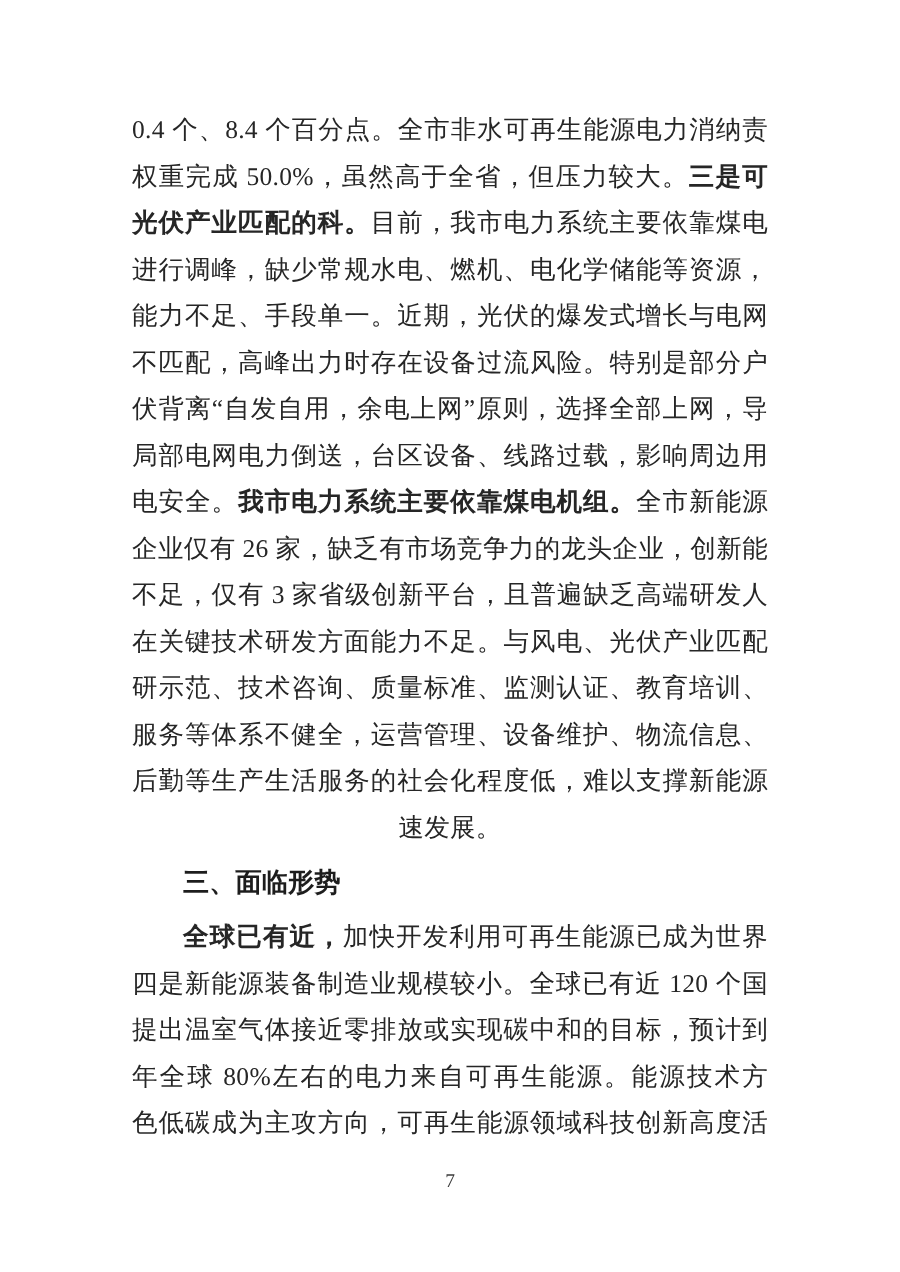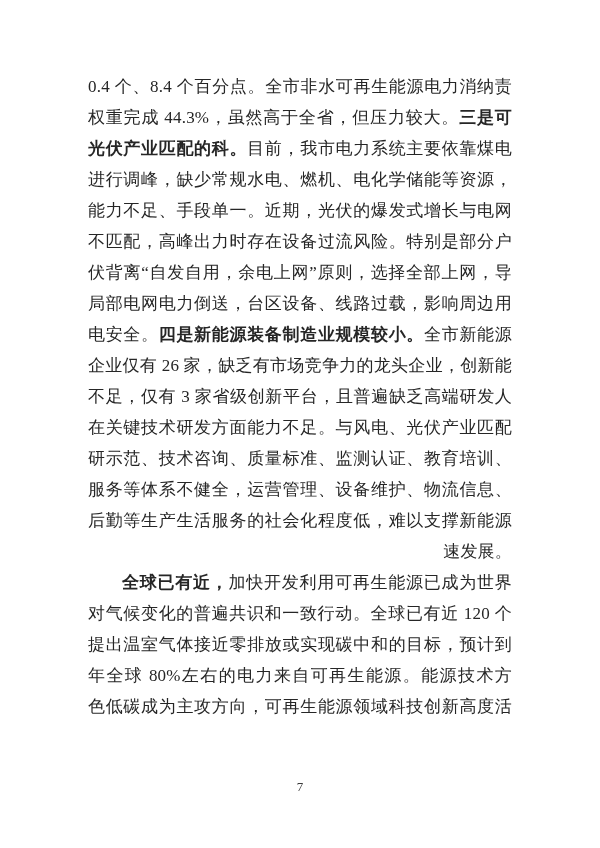--- a/index.html
+++ b/index.html
@@ -26,21 +26,21 @@
     font-size: 17px;
     line-height: 31px;
     height: 31px;
     text-align: justify;
     text-align-last: justify;
     text-justify: inter-character;
     overflow: hidden;
     letter-spacing: 0.2px;
   }
   .line.no-justify {
-    text-align: right;
+    text-align: center;
     text-align-last: auto;
   }
   .line.indent {
     text-indent: 34px;
   }
   .heading {
     font-family: "Liberation Sans", "DejaVu Sans", sans-serif;
     font-weight: bold;
     font-size: 17.5px;
     line-height: 34px;
@@ -63,35 +63,36 @@
     color: #3a3a3a;
     font-family: "Liberation Serif", "DejaVu Serif", serif;
   }
 </style>
 </head>
 <body>
 
 <div class="page">
   <div class="text-block" id="doc-body">
       <div class="line"><span class="">0.4 个、8.4 个百分点。全市非水可再生能源电力消纳责任</span></div>
-      <div class="line"><span class="">权重完成 44.3%，虽然高于全省，但压力较大。</span><span class="b">三是可再生</span></div>
+      <div class="line"><span class="">权重完成 50.0%，虽然高于全省，但压力较大。</span><span class="b">三是可再生</span></div>
       <div class="line"><span class="b">光伏产业匹配的科。</span><span class="">目前，我市电力系统主要依靠煤电机组</span></div>
       <div class="line"><span class="">进行调峰，缺少常规水电、燃机、电化学储能等资源，调峰</span></div>
       <div class="line"><span class="">能力不足、手段单一。近期，光伏的爆发式增长与电网规划</span></div>
       <div class="line"><span class="">不匹配，高峰出力时存在设备过流风险。特别是部分户用光</span></div>
       <div class="line"><span class="">伏背离“自发自用，余电上网”原则，选择全部上网，导致</span></div>
       <div class="line"><span class="">局部电网电力倒送，台区设备、线路过载，影响周边用户用</span></div>
-      <div class="line"><span class="">电安全。</span><span class="b">四是新能源装备制造业规模较小。</span><span class="">全市新能源装备</span></div>
+      <div class="line"><span class="">电安全。</span><span class="b">我市电力系统主要依靠煤电机组。</span><span class="">全市新能源装备</span></div>
       <div class="line"><span class="">企业仅有 26 家，缺乏有市场竞争力的龙头企业，创新能力</span></div>
       <div class="line"><span class="">不足，仅有 3 家省级创新平台，且普遍缺乏高端研发人才，</span></div>
       <div class="line"><span class="">在关键技术研发方面能力不足。与风电、光伏产业匹配的科</span></div>
       <div class="line"><span class="">研示范、技术咨询、质量标准、监测认证、教育培训、中介</span></div>
       <div class="line"><span class="">服务等体系不健全，运营管理、设备维护、物流信息、金融</span></div>
       <div class="line"><span class="">后勤等生产生活服务的社会化程度低，难以支撑新能源的快</span></div>
       <div class="line no-justify"><span class="">速发展。</span></div>
+      <div class="heading"><span class="b">三、面临形势</span></div>
       <div class="line indent"><span class="b k">全球已有近，</span><span class="k">加快开发利用可再生能源已成为世界应</span></div>
-      <div class="line"><span class="k">对气候变化的普遍共识和一致行动。</span><span class="">全球已有近 120 个国家</span></div>
+      <div class="line"><span class="k">四是新能源装备制造业规模较小。</span><span class="">全球已有近 120 个国家</span></div>
       <div class="line"><span class="">提出温室气体接近零排放或实现碳中和的目标，预计到 2050</span></div>
       <div class="line"><span class="">年全球 80%左右的电力来自可再生能源。能源技术方面，绿</span></div>
       <div class="line"><span class="">色低碳成为主攻方向，可再生能源领域科技创新高度活跃，</span></div>
     </div>
   <div class="page-number">7</div>
 </div>
 
 </body></html>

